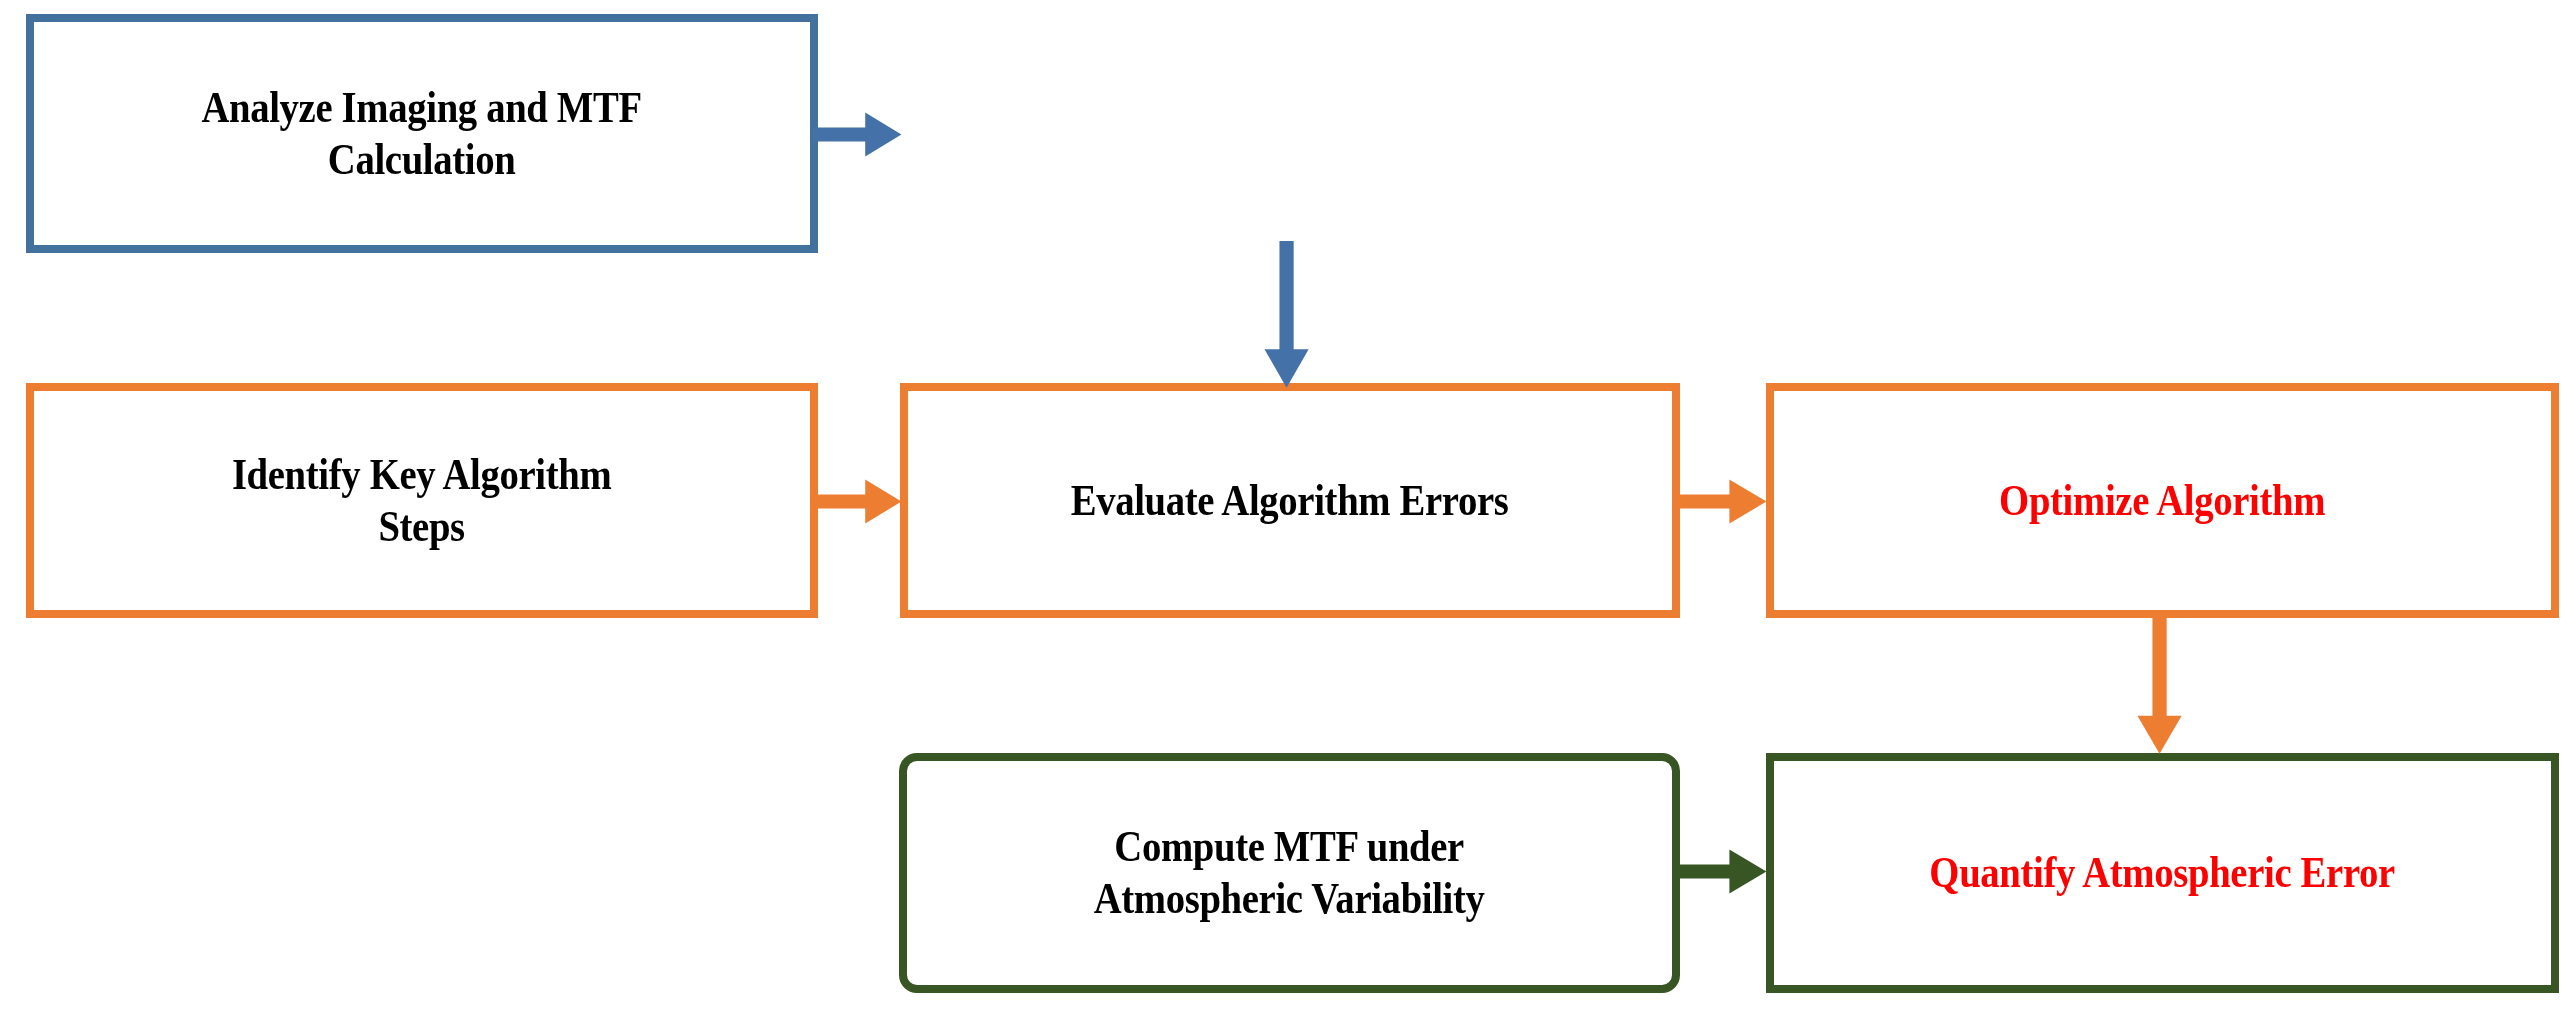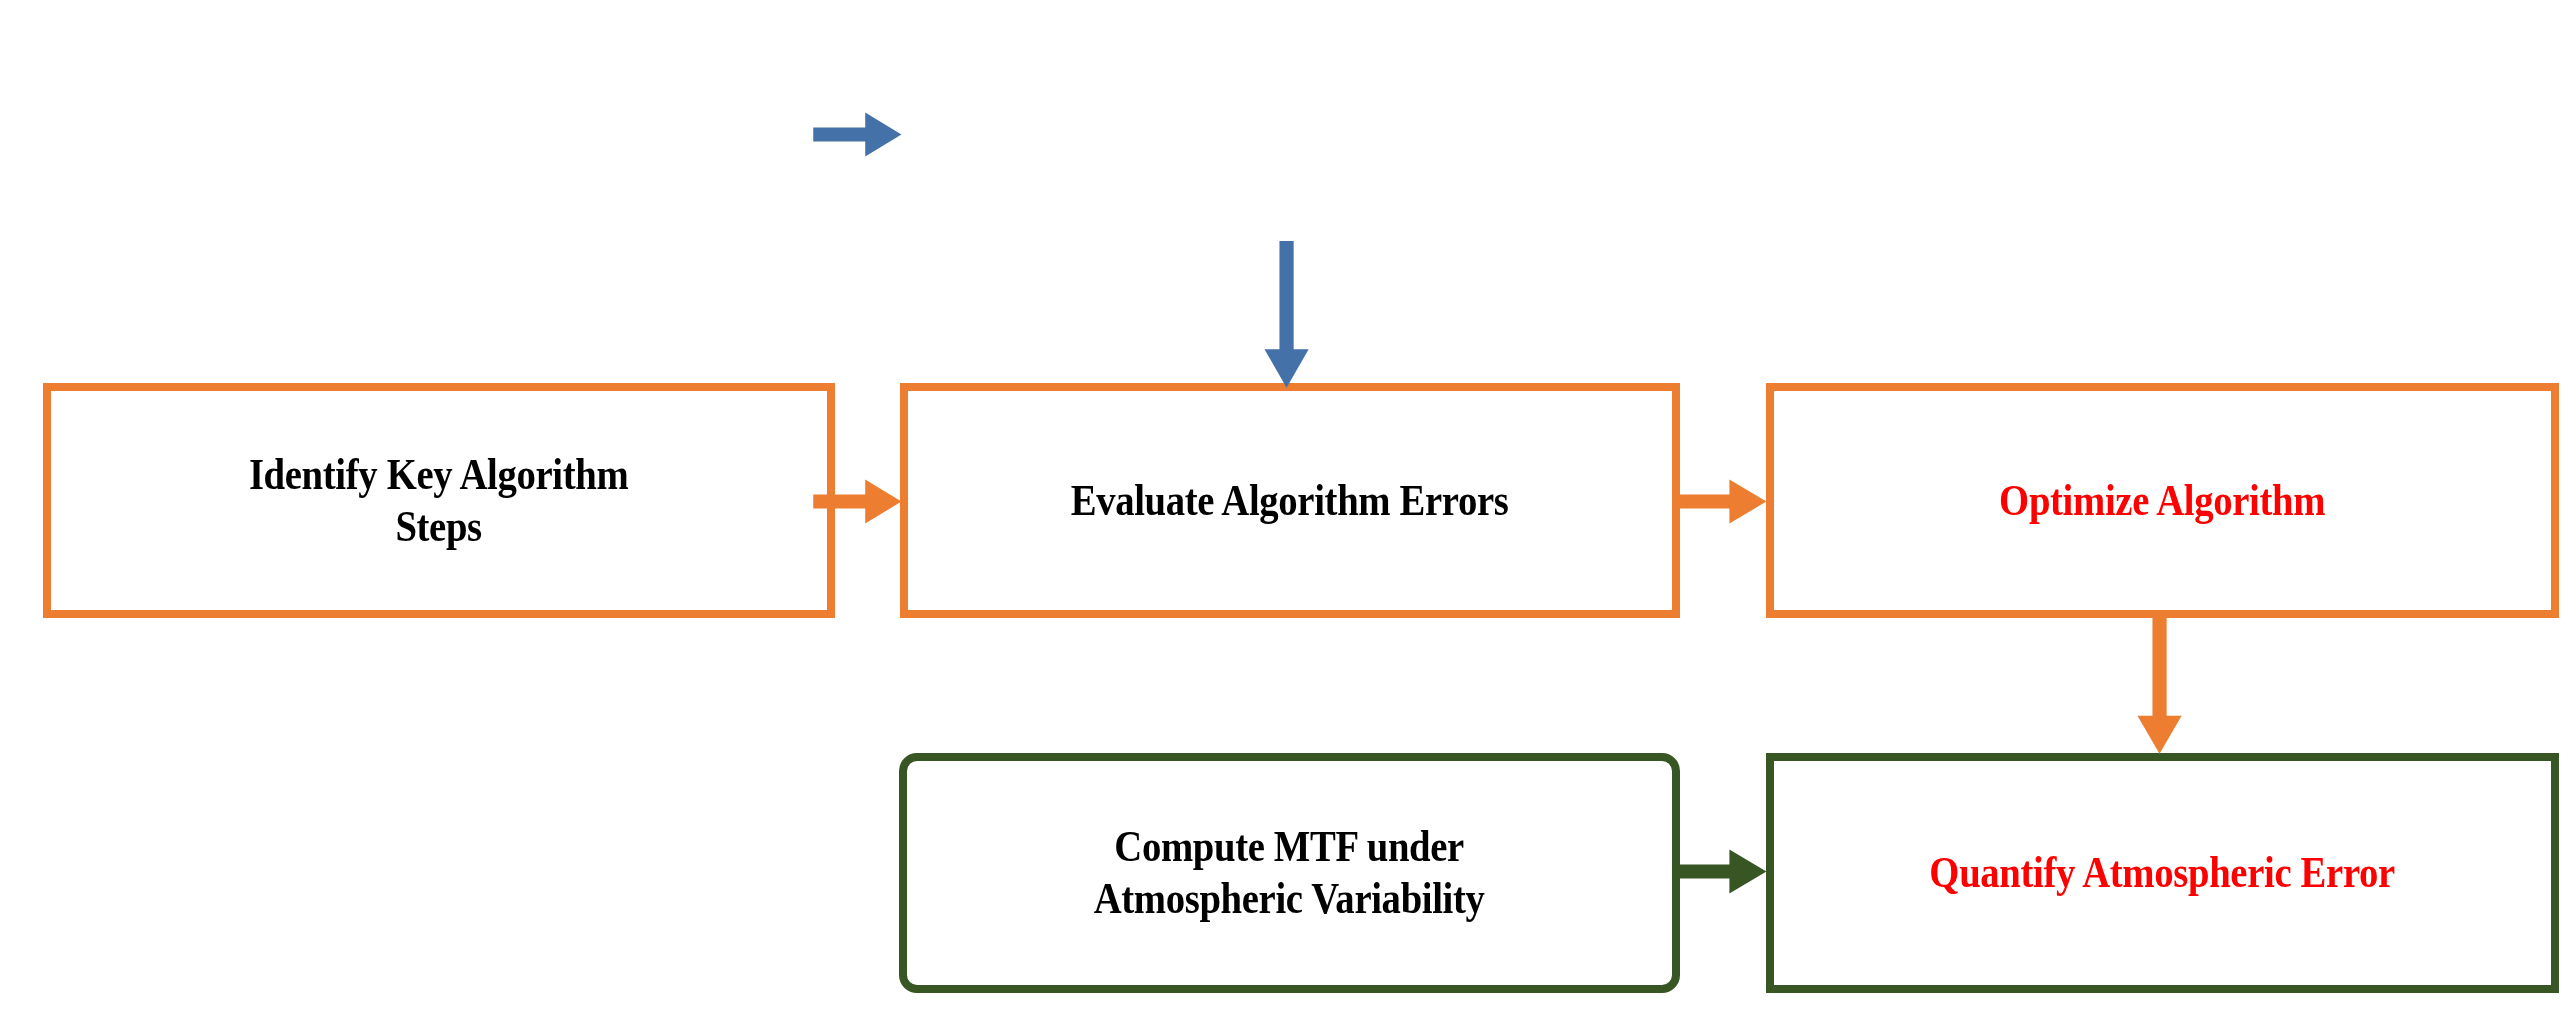--- a/index.html
+++ b/index.html
@@ -52,23 +52,27 @@
   .conn {
     position: absolute;
   }
   .conn svg { display: block; overflow: visible; }
 </style>
 </head>
 <body>
 
 <div id="canvas">
 
+  <div class="node blue" style="left:26px; top:14.2px; width:792px; height:239px;">
+    <span class="node-label txt-black">Analyze Imaging and MTF
+Calculation</span>
+  </div>
 
 
-  <div class="node orange" style="left:26px; top:383px; width:792px; height:235px;margin-left:17px;">
+  <div class="node orange" style="left:26px; top:383px; width:792px; height:235px;">
     <span class="node-label txt-black">Identify Key Algorithm
 Steps</span>
   </div>
 
   <div class="node orange" style="left:900px; top:383px; width:780px; height:235px;text-align:center;">
     <span class="node-label txt-black">Evaluate Algorithm Errors</span>
   </div>
 
   <div class="node orange" style="left:1766px; top:383px; width:793px; height:235px;">
     <span class="node-label txt-red">Optimize Algorithm</span>

